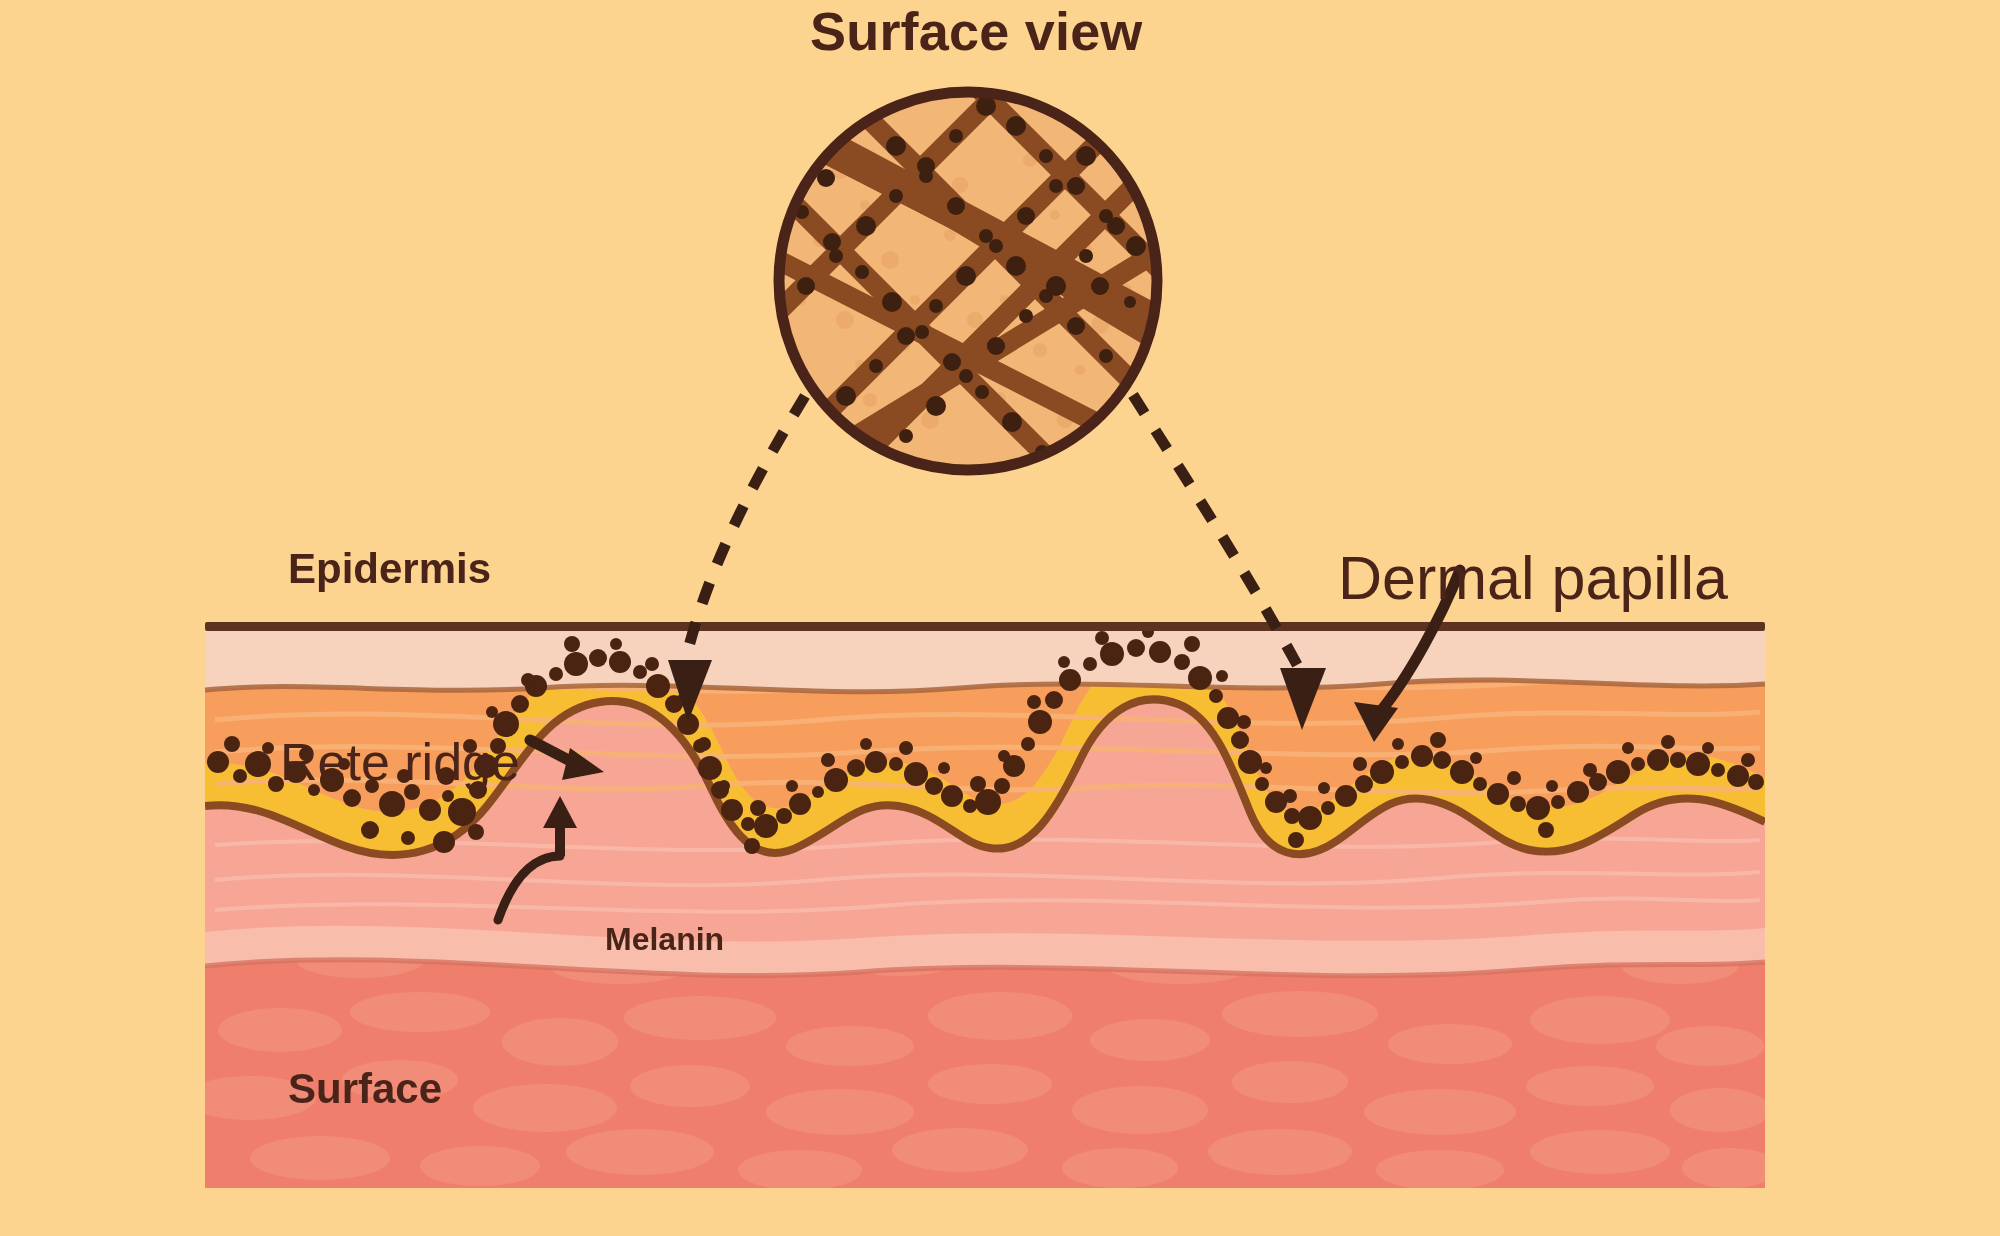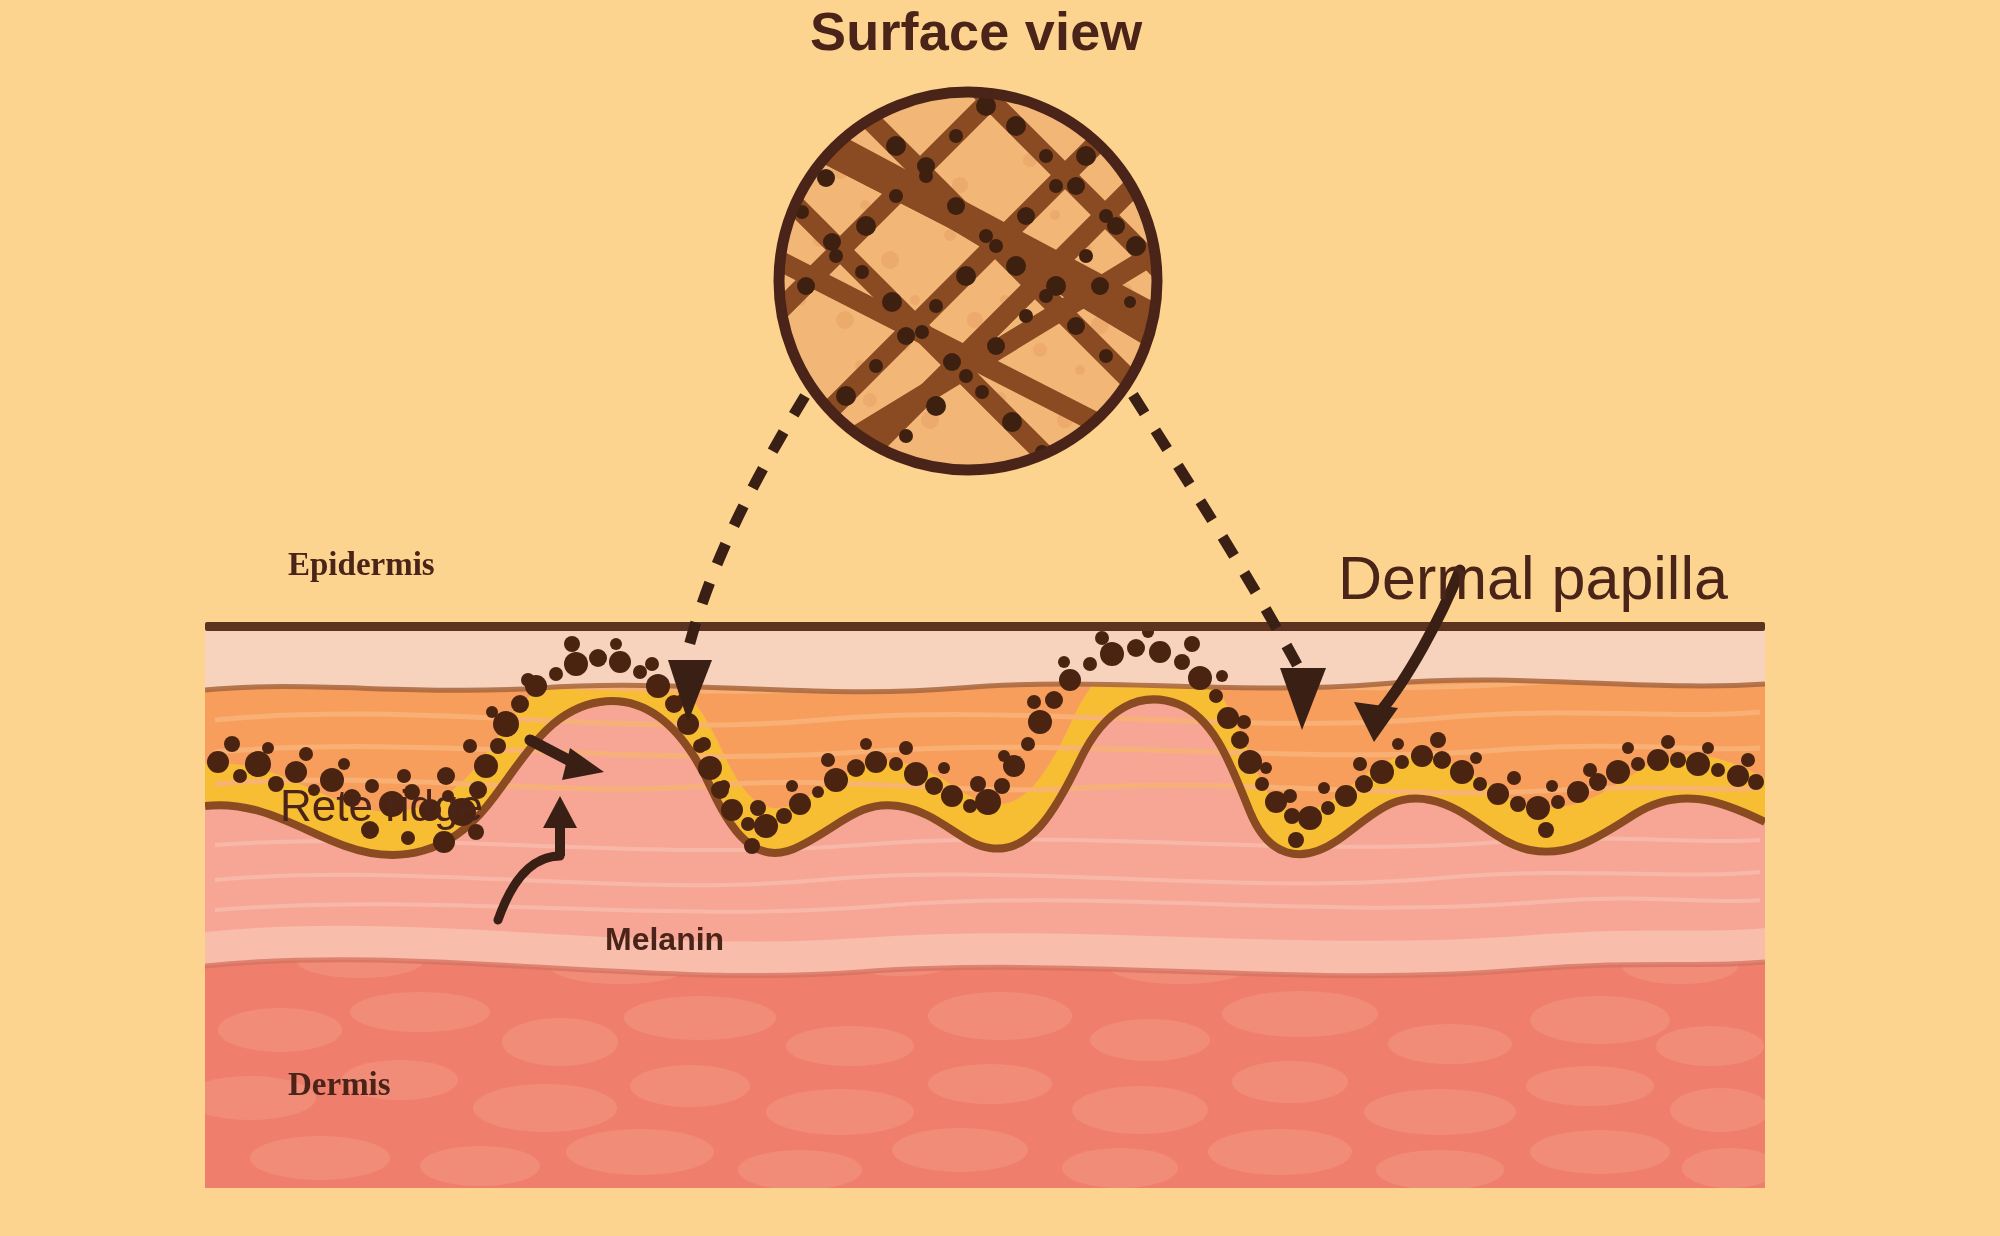--- a/index.html
+++ b/index.html
@@ -6,23 +6,23 @@
   body{
     width:2000px;height:1236px;overflow:hidden;
     background:#fcd48f;
     font-family:"Liberation Sans","DejaVu Sans",sans-serif;
     position:relative;
   }
   #stage{position:absolute;inset:0;}
   svg.layer{position:absolute;left:0;top:0;width:2000px;height:1236px;}
   .lbl{position:absolute;white-space:nowrap;color:#4a2418;line-height:1;}
   .lbl-title{font-size:54px;font-weight:700;letter-spacing:.2px;}
-  .lbl-bold{font-size:33px;font-weight:700;font-family:Liberation Serif, serif;}
+  .lbl-bold{font-size:42px;font-weight:700;}
   .lbl-semi{font-size:32px;font-weight:700;}
-  .lbl-reg{font-size:44px;font-weight:400;margin-top:48px;}
+  .lbl-reg{font-size:52px;font-weight:400;}
   .lbl-reg2{font-size:61px;font-weight:400;}
 </style>
 </head>
 <body style="background: rgb(252, 212, 143);">
 
 <div id="stage">
 
   <svg class="layer" viewBox="0 0 2000 1236" xmlns="http://www.w3.org/2000/svg">
     <defs>
       <clipPath id="boxClip">
@@ -483,15 +483,15 @@
   <div class="lbl lbl-title" style="left:810px;top:4px;">Surface view</div>
 
   <div class="lbl lbl-bold" style="left:288px;top:548px;">Epidermis</div>
 
   <div class="lbl lbl-reg2" style="left:1338px;top:548px;">Dermal papilla</div>
 
   <div class="lbl lbl-reg" style="left:280px;top:736px;">Rete ridge</div>
 
   <div class="lbl lbl-semi" style="left:605px;top:923px;">Melanin</div>
 
-  <div class="lbl lbl-bold" style="left:288px;top:1068px;">Dermis</div>
+  <div class="lbl lbl-bold" style="left:288px;top:1068px;">Surface</div>
 
 </div>
 
 </body></html>

